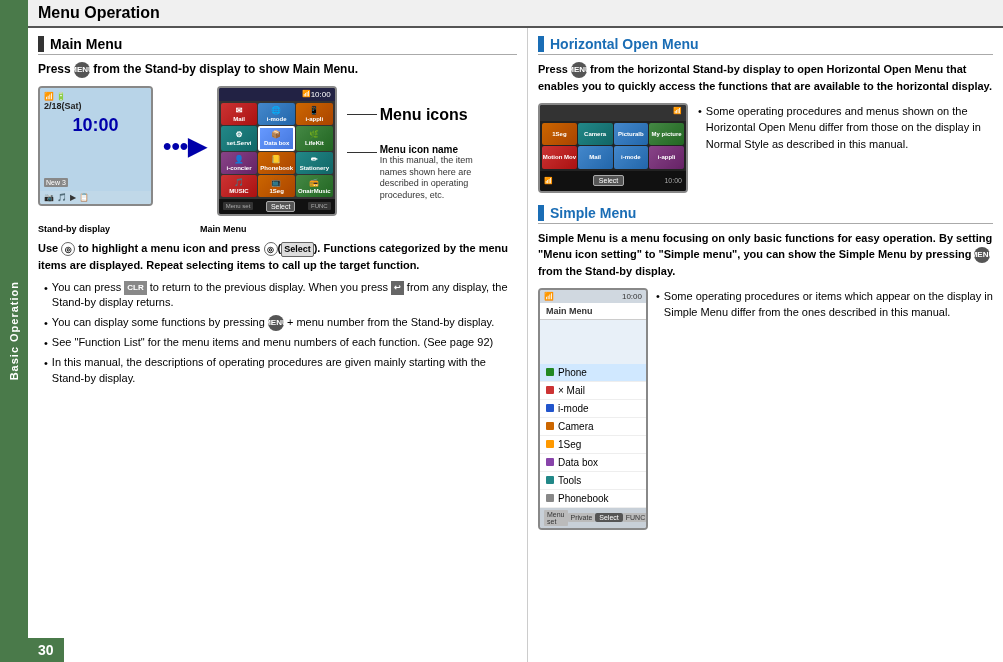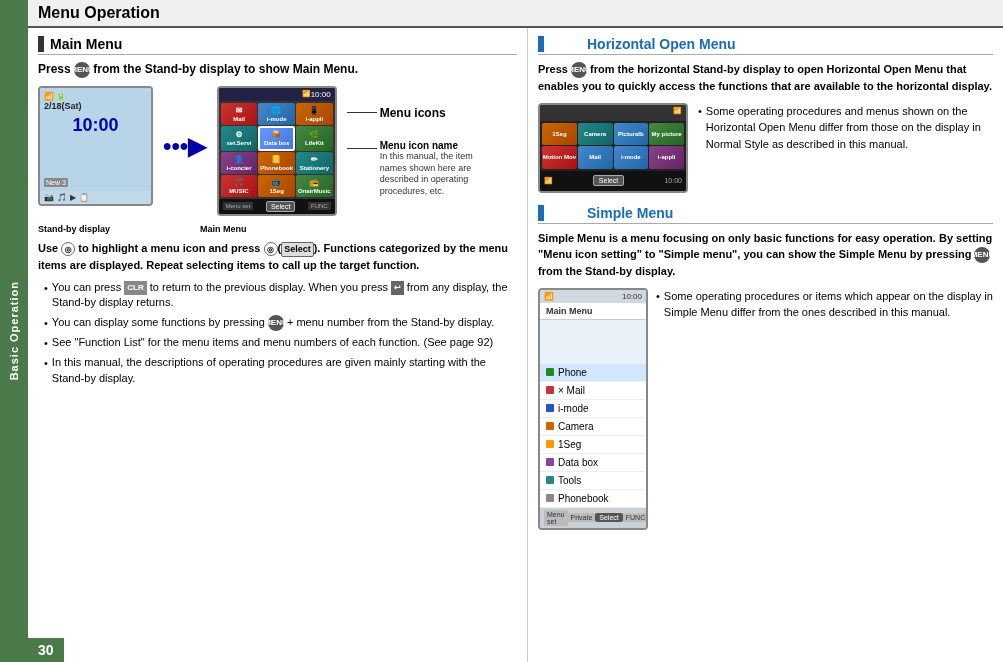--- a/index.html
+++ b/index.html
@@ -91,21 +91,20 @@
     .section-header h2 {
       font-size: 14px;
       font-weight: bold;
       color: #000;
     }
     .section-header.blue-bar .bar {
       background: #1a6db5;
     }
     .section-header h2.blue {
       color: #1a6db5;
-      margin-left: 37px;
     }
 
     
     .press-instruction {
       font-size: 12px;
       margin-bottom: 8px;
       line-height: 1.4;
     }
     .press-instruction strong {
       font-weight: bold;
@@ -593,21 +592,21 @@
             <div class="menu-bottom">
               <span class="menu-bottom-btn">Menu set</span>
               <span class="menu-bottom-select">Select</span>
               <span class="menu-bottom-btn">FUNC</span>
             </div>
           </div>
 
           <div style="position:absolute;top:20px;right:-140px;width:130px;">
             <div style="display:flex;align-items:center;margin-bottom:8px;">
               <div style="width:30px;height:1px;background:#333;"></div>
-              <span style="font-size:12px;font-weight:bold;margin-left:3px;">Menu icons</span>
+              <span style="font-size:16px;font-weight:bold;margin-left:3px;">Menu icons</span>
             </div>
             <div style="display:flex;align-items:flex-start;margin-top:20px;">
               <div style="width:30px;height:1px;background:#333;margin-top:8px;flex-shrink:0;"></div>
               <div style="margin-left:3px;">
                 <div style="font-size:10px;font-weight:bold;">Menu icon name</div>
                 <div style="font-size:9px;color:#333;line-height:1.3;">In this manual, the item names shown here are described in operating procedures, etc.</div>
               </div>
             </div>
           </div>
         </div>

